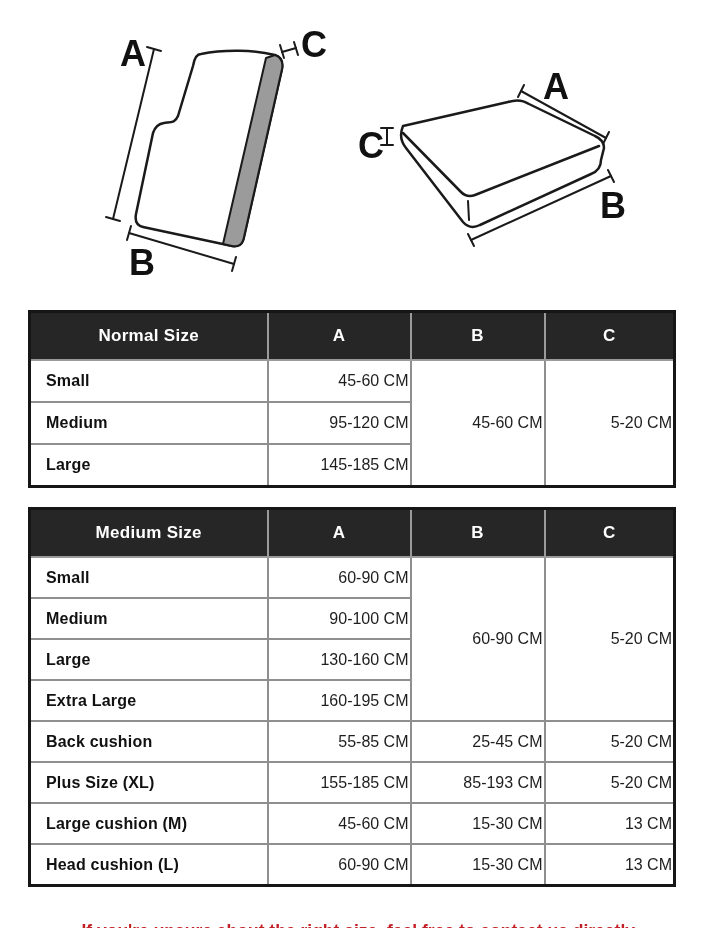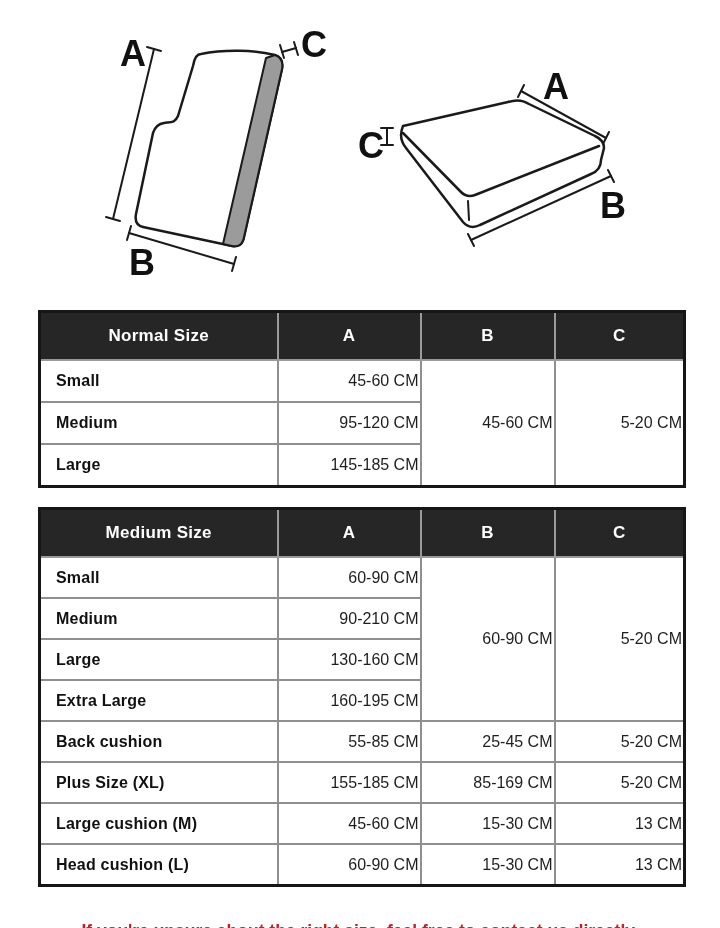--- a/index.html
+++ b/index.html
@@ -8,21 +8,21 @@
     font-family:"Liberation Sans",sans-serif;
     overflow:hidden;
   }
   .diagrams{position:relative;height:300px;width:720px;}
   .diag-left{position:absolute;left:80px;top:16px;width:280px;height:280px;}
   .diag-right{position:absolute;left:348px;top:48px;width:320px;height:240px;}
   .dim-label{font-weight:bold;font-size:36px;fill:#111111;font-family:"Liberation Sans",sans-serif;}
 
   table.size-table{
     border-collapse:collapse;table-layout:fixed;
-    width:645px;margin-left:38px;
+    width:645px;margin-left:28px;
     border:3px solid #161616;
   }
   table.size-table.first{margin-top:10px;}
   table.size-table.second{margin-top:19px;}
   .size-table th{
     background:#262626;color:#ffffff;
     font-size:17px;font-weight:bold;letter-spacing:.3px;
     height:44px;text-align:center;
     border:2px solid #9a9a9a;
   }
@@ -141,40 +141,40 @@
     </thead>
     <tbody>
       <tr>
         <td class="lbl">Small</td>
         <td class="val">60-90 CM</td>
         <td class="val" rowspan="4">60-90 CM</td>
         <td class="val" rowspan="4">5-20 CM</td>
       </tr>
       <tr>
         <td class="lbl">Medium</td>
-        <td class="val">90-210 CM</td>
+        <td class="val">90-100 CM</td>
       </tr>
       <tr>
         <td class="lbl">Large</td>
         <td class="val">130-160 CM</td>
       </tr>
       <tr>
         <td class="lbl">Extra Large</td>
         <td class="val">160-195 CM</td>
       </tr>
       <tr>
         <td class="lbl">Back cushion</td>
         <td class="val">55-85 CM</td>
         <td class="val">25-45 CM</td>
         <td class="val">5-20 CM</td>
       </tr>
       <tr>
         <td class="lbl">Plus Size (XL)</td>
         <td class="val">155-185 CM</td>
-        <td class="val">85-169 CM</td>
+        <td class="val">85-193 CM</td>
         <td class="val">5-20 CM</td>
       </tr>
       <tr>
         <td class="lbl">Large cushion (M)</td>
         <td class="val">45-60 CM</td>
         <td class="val">15-30 CM</td>
         <td class="val">13 CM</td>
       </tr>
       <tr>
         <td class="lbl">Head cushion (L)</td>

